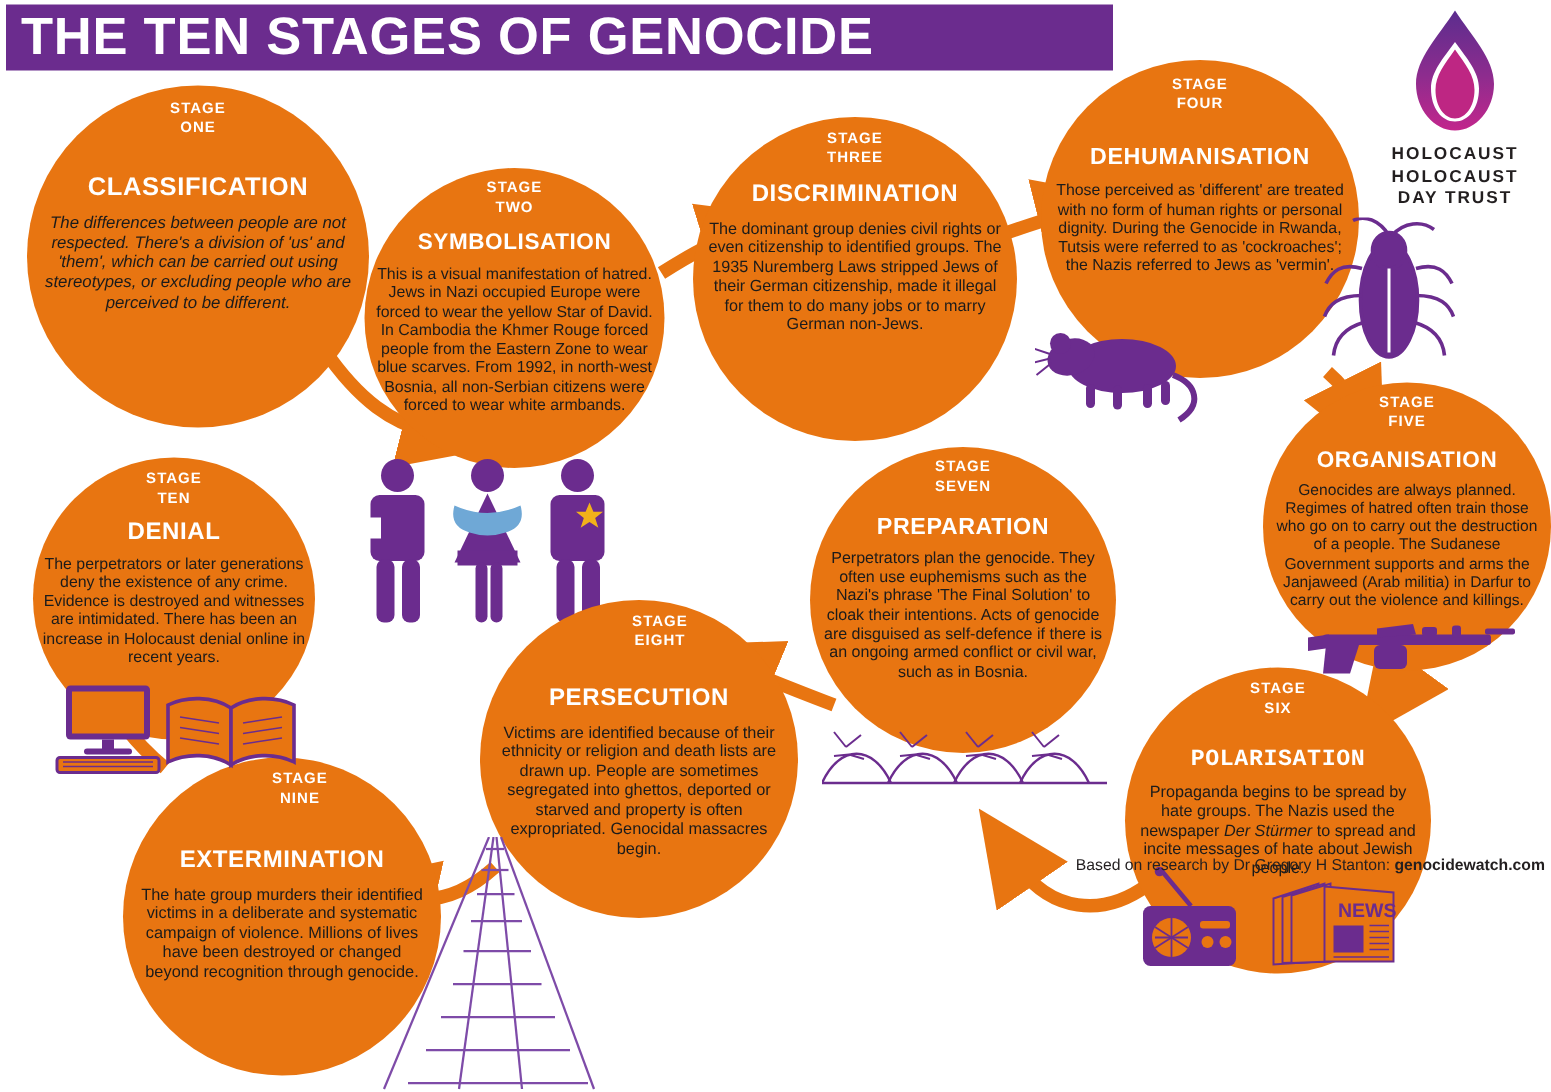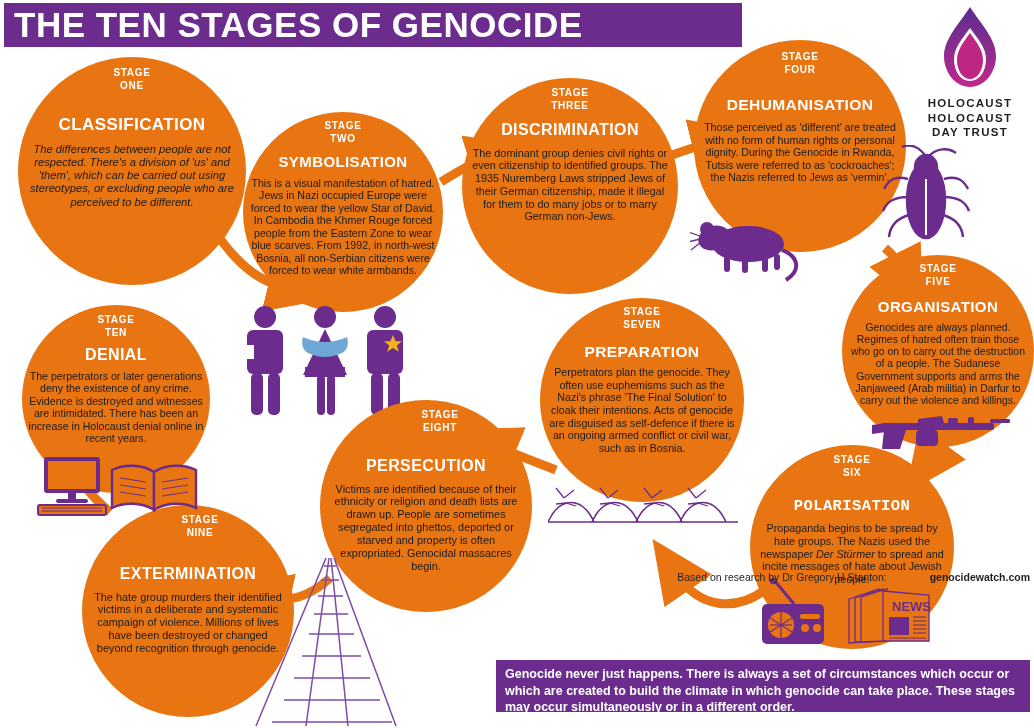--- a/index.html
+++ b/index.html
@@ -89,21 +89,21 @@
     line-height: 1.32;
     padding: 6px 9px 0 9px;
   }
   .footer-credit {
     position: absolute;
     right: 4px; bottom: 1px;
     font-size: 10.5px;
     color: #231f20;
     white-space: nowrap;
   }
-  .footer-credit b { font-weight: bold; margin-left: 40px; }
+  .footer-credit b { font-weight: bold; }
 </style>
 </head>
 <body>
 
 <div id="page">
 
   <svg class="deco" width="1034" height="728" style="left:0;top:0;">
     <defs>
       <marker id="ah" markerWidth="7" markerHeight="7" refX="2" refY="3.2" orient="auto" markerUnits="strokeWidth">
         <path d="M0,0 L7,3.2 L0,6.4 z" fill="#E87511"></path>
@@ -390,20 +390,17 @@
     <g stroke="#6B2C8E" stroke-width="1">
       <line x1="12" y1="16" x2="38" y2="20"></line>
       <line x1="12" y1="23" x2="38" y2="27"></line>
       <line x1="12" y1="30" x2="38" y2="34"></line>
       <line x1="54" y1="20" x2="80" y2="16"></line>
       <line x1="54" y1="27" x2="80" y2="23"></line>
       <line x1="54" y1="34" x2="80" y2="30"></line>
     </g>
   </svg>
 
-  <div class="footer-banner">
-    <span>Genocide never just happens. There is always a set of circumstances which occur or which are created to build the climate in which genocide can take place. These stages may occur simultaneously or in a different order.</span>
-  </div>
   <div class="footer-credit">
     <span>Based on research by Dr Gregory H Stanton: </span><b>genocidewatch.com</b>
   </div>
 
 </div>
 
 </body></html>

